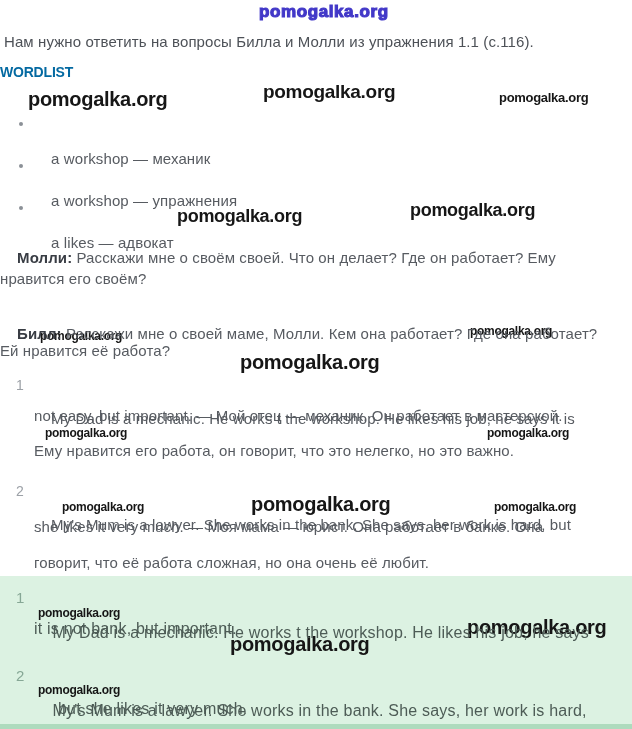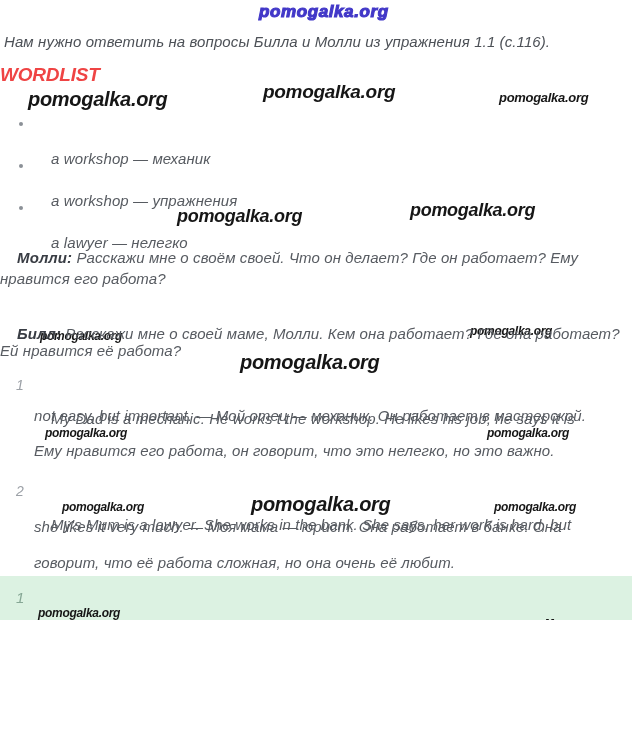--- a/index.html
+++ b/index.html
@@ -1,26 +1,25 @@
 <!DOCTYPE html>
 <html><head>
 <meta charset="utf-8">
 <style>
   html,body{margin:0;padding:0;background:#ffffff;}
   .page{
-    position:relative;width:632px;height:620px;overflow:hidden;background:#ffffff;
+    position:relative;width:632px;height:729px;overflow:hidden;background:#ffffff;
     font-family:"Liberation Sans","DejaVu Sans",sans-serif;
-    font-style:italic;
   }
   .line{
     position:absolute;left:0;font-size:15px;color:#575b61;white-space:pre;
     letter-spacing:0.1px;
   }
   .intro{left:4px;color:#4d5157;}
-  .wordlist-title{font-weight:700;color:#ef4444;font-size:19px;letter-spacing:-0.2px;}
+  .wordlist-title{font-weight:700;color:#0369a1;font-size:14px;letter-spacing:-0.2px;}
   .bullet-line{padding-left:34px;}
   .dot{
     position:absolute;left:19px;top:6px;width:4px;height:4px;border-radius:50%;
     background:#8b9097;
   }
   .speaker{font-weight:700;color:#393d44;}
   .numbered{padding-left:34px;}
   .num{
     position:absolute;left:16px;top:1px;color:#9ca1a7;font-size:14px;font-weight:400;
   }
@@ -76,27 +75,27 @@
   <div class="line bullet-line" style="top:116px;">
     <span class="dot"></span>
     <span>a workshop — механик</span>
   </div>
   <div class="line bullet-line" style="top:158px;">
     <span class="dot"></span>
     <span>a workshop — упражнения</span>
   </div>
   <div class="line bullet-line" style="top:200px;">
     <span class="dot"></span>
-    <span>a lawyer — нелегко</span>
+    <span>a likes — адвокат</span>
   </div>
 
   <div class="line" style="top:232px;">
     <span class="speaker">Молли:</span><span> Расскажи мне о своём своей. Что он делает? Где он работает? Ему</span>
   </div>
-  <div class="line" style="top:270px;">нравится его работа?</div>
+  <div class="line" style="top:270px;">нравится его своём?</div>
 
   <div class="line" style="top:308px;">
     <span class="speaker">Билл:</span><span> Расскажи мне о своей маме, Молли. Кем она работает? Где она работает?</span>
   </div>
   <div class="line" style="top:342px;">Ей нравится её работа?</div>
 
   <div class="line numbered" style="top:376px;">
     <span class="num">1</span>
     <span>My Dad is a mechanic. He works t the workshop. He likes his job, he says it is</span>
   </div>

